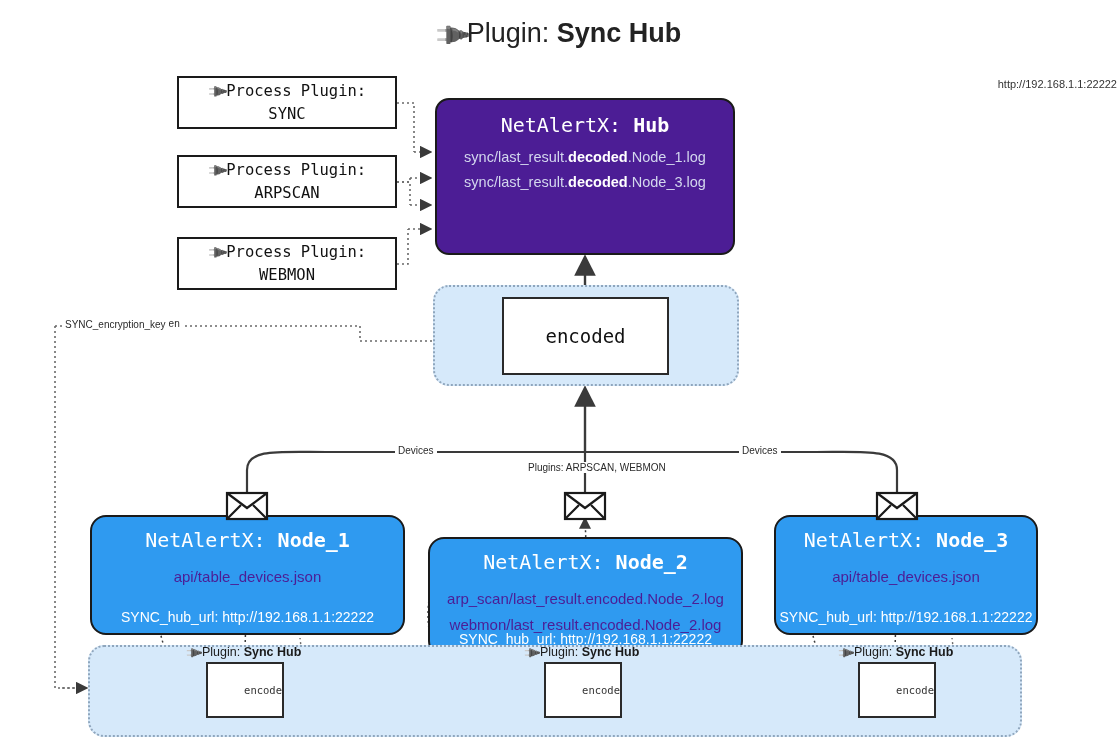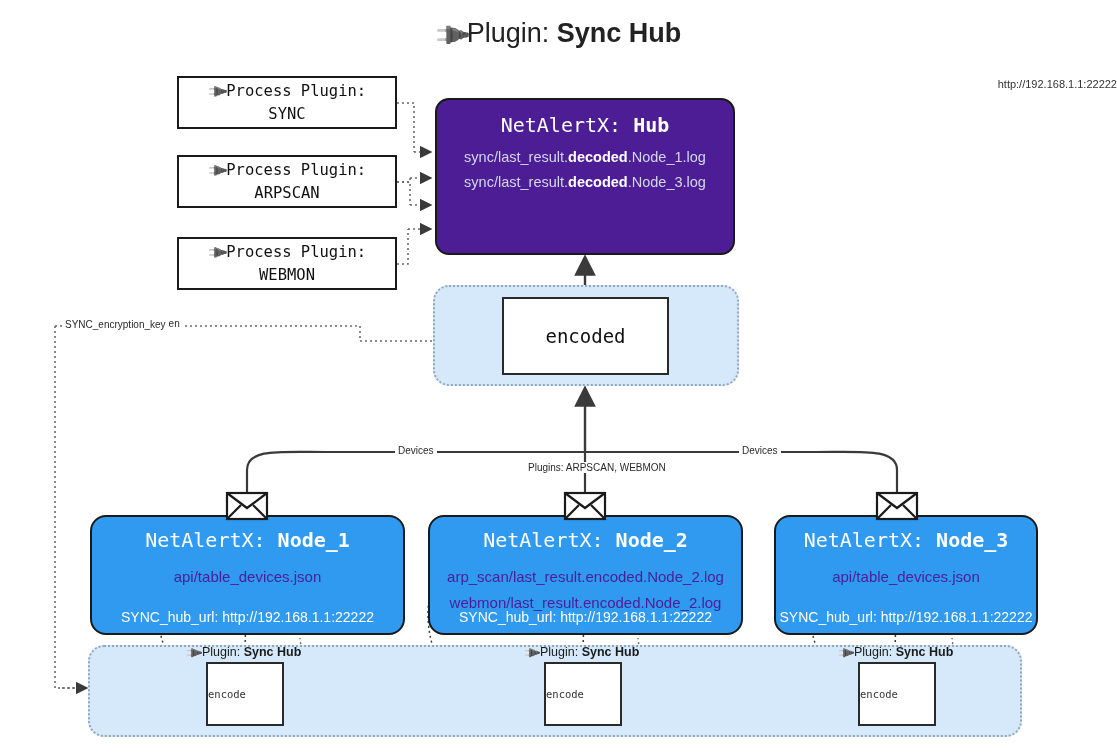--- a/index.html
+++ b/index.html
@@ -38,21 +38,21 @@
   
   .lblue{background:#d6e9fa;border:2px dotted #8fa6bd;border-radius:16px;}
   #decodegrp{left:433px;top:285px;width:306px;height:101px;}
   #encodegrp{left:88px;top:645px;width:934px;height:92px;}
 
   .whitebox{background:#ffffff;border:2px solid #2a2a2a;}
   #decodebox{left:502px;top:297px;width:167px;height:78px;
              display:flex;align-items:center;justify-content:center;
              font-family:"DejaVu Sans Mono","Liberation Mono",monospace;
              font-size:19px;color:#111;}
-  .encodebox{width:78px;height:64px;display:flex;align-items:center;justify-content:flex-start;
+  .encodebox{width:78px;height:56px;display:flex;align-items:center;justify-content:flex-end;
              font-family:"DejaVu Sans Mono","Liberation Mono",monospace;
              font-size:10.5px;color:#333;}
 
   
   .node{border:2px solid #1a1a1a;border-radius:16px;background:#2f9af0;}
   .node .ntitle{margin-top:11px;text-align:center;font-size:20px;color:#ffffff;
         font-family:"DejaVu Sans Mono","Liberation Mono",monospace;}
   .node .ntitle b{font-weight:bold;}
   .node .nlines{margin-top:12px;}
   .node .nline{text-align:center;font-size:15px;color:#4c1d95;line-height:1.75;white-space:nowrap;}
@@ -193,21 +193,21 @@
       <div class="nline">api/table_devices.json</div>
     </div>
     <div class="nfoot">SYNC_hub_url: http://192.168.1.1:22222</div>
   </div>
   <svg class="abs" style="left:225px;top:491px;width:44px;height:30px;" viewBox="0 0 44 30">
     <rect x="2" y="2" width="40" height="26" fill="#fff" stroke="#1a1a1a" stroke-width="2.2"></rect>
     <path d="M2,2 L22,17 L42,2" fill="none" stroke="#1a1a1a" stroke-width="2.2"></path>
     <path d="M2,28 L16,14 M42,28 L28,14" fill="none" stroke="#1a1a1a" stroke-width="2.2"></path>
   </svg>
 
-  <div class="abs node" style="left:428px;top:515px;width:315px;height:120px;">
+  <div class="abs node" style="left:428px;top:537px;width:315px;height:120px;">
     <div class="ntitle"><span>NetAlertX: </span><b>Node_2</b></div>
     <div class="nlines">
       <div class="nline">arp_scan/last_result.encoded.Node_2.log</div>
       <div class="nline">webmon/last_result.encoded.Node_2.log</div>
     </div>
     <div class="nfoot">SYNC_hub_url: http://192.168.1.1:22222</div>
   </div>
   <svg class="abs" style="left:563px;top:491px;width:44px;height:30px;" viewBox="0 0 44 30">
     <rect x="2" y="2" width="40" height="26" fill="#fff" stroke="#1a1a1a" stroke-width="2.2"></rect>
     <path d="M2,2 L22,17 L42,2" fill="none" stroke="#1a1a1a" stroke-width="2.2"></path>

